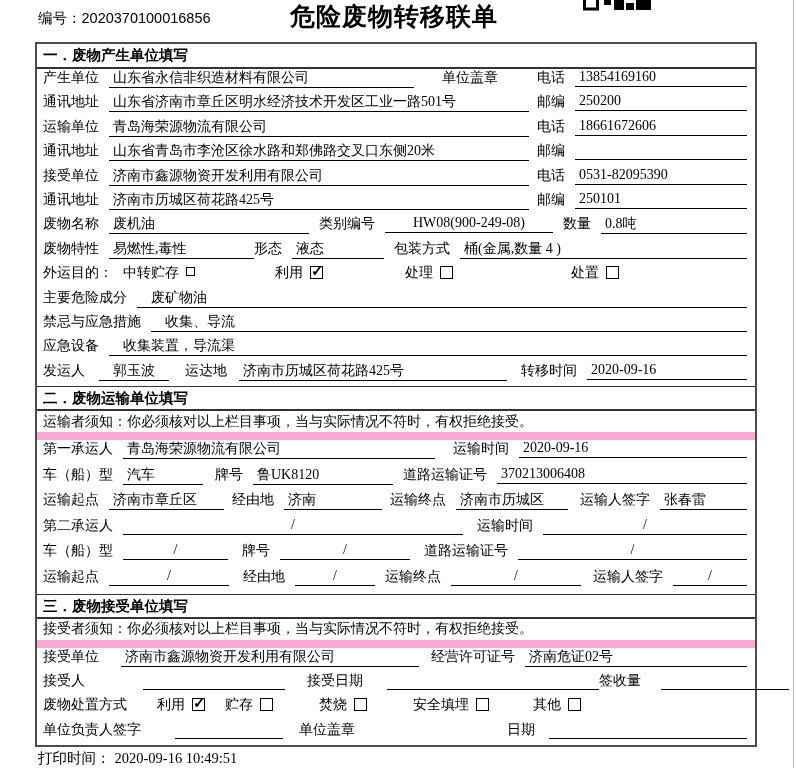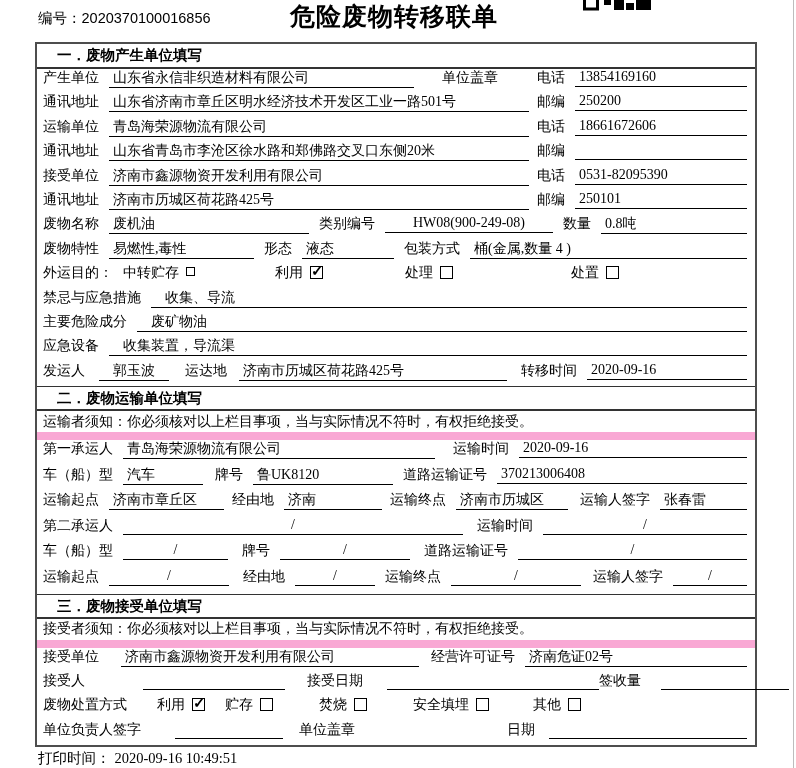--- a/index.html
+++ b/index.html
@@ -14,21 +14,21 @@
   .doc-title {
     position:absolute; left:0; right:8px; top:0; margin:0; text-align:center;
     font-size:25px; font-weight:bold; letter-spacing:1px;
   }
   .qr-frag { position:absolute; left:583px; top:0; }
   .edge-line { position:absolute; right:2px; top:0; bottom:0; width:1px; background:#bdbdbd; }
 
   .form-box { position:absolute; left:35px; top:42px; width:722px; border:2px solid #4d4d4d; background:#fff; }
   .sec-header {
     height:25px; line-height:23px; font-weight:bold; font-size:14.5px;
-    padding-left:20px; border-bottom:2px solid #333;
+    padding-left:6px; border-bottom:2px solid #333;
   }
   .sec-header.mid { border-top:1px solid #333; }
   .notice { height:29px; display:flex; align-items:center; padding-left:6px; border-bottom:8px solid #f9a8d4; }
 
   .row { display:flex; align-items:flex-start; height:24.4px; padding:0 8px 3px 6px; }
   .sec2 .row { height:25.6px; }
   .sec3 .row { height:24.4px; }
   .lbl { white-space:nowrap; flex:none; }
   .val {
     border-bottom:1px solid #000; white-space:nowrap; overflow:hidden;
@@ -124,21 +124,21 @@
         <span class="val" style="width:200px">废机油</span>
         <span class="lbl" style="margin-left:10px">类别编号</span>
         <span class="val c" style="width:168px">HW08(900-249-08)</span>
         <span class="lbl" style="margin-left:10px">数量</span>
         <span class="val grow">0.8吨</span>
       </div>
 
       <div class="row">
         <span class="lbl">废物特性</span>
         <span class="val" style="width:145px">易燃性,毒性</span>
-        <span class="lbl" style="margin-left:10px">形态</span>
+        <span class="lbl" style="">形态</span>
         <span class="val" style="width:92px">液态</span>
         <span class="lbl" style="margin-left:10px">包装方式</span>
         <span class="val grow">桶(金属,数量 4 )</span>
       </div>
 
       <div class="row">
         <span class="lbl">外运目的：</span>
         <span class="opt" style="margin-left:10px">
           <span class="lbl">中转贮存</span>
           <span class="cb sm" data-checked="false"></span>
@@ -151,27 +151,27 @@
           <span class="lbl">处理</span>
           <span class="cb" data-checked="false"></span>
         </span>
         <span class="opt" style="margin-left:118px">
           <span class="lbl">处置</span>
           <span class="cb" data-checked="false"></span>
         </span>
       </div>
 
       <div class="row">
+        <span class="lbl">主要危险成分</span>
+        <span class="val grow" style="padding-left:14px">废矿物油</span>
+      </div>
+
+      <div class="row">
         <span class="lbl">禁忌与应急措施</span>
         <span class="val grow" style="padding-left:14px">收集、导流</span>
-      </div>
-
-      <div class="row">
-        <span class="lbl">主要危险成分</span>
-        <span class="val grow" style="padding-left:14px">废矿物油</span>
       </div>
 
       <div class="row">
         <span class="lbl">应急设备</span>
         <span class="val grow" style="padding-left:14px">收集装置，导流渠</span>
       </div>
 
       <div class="row">
         <span class="lbl">发运人</span>
         <span class="val c" style="width:70px;margin-left:14px">郭玉波</span>

